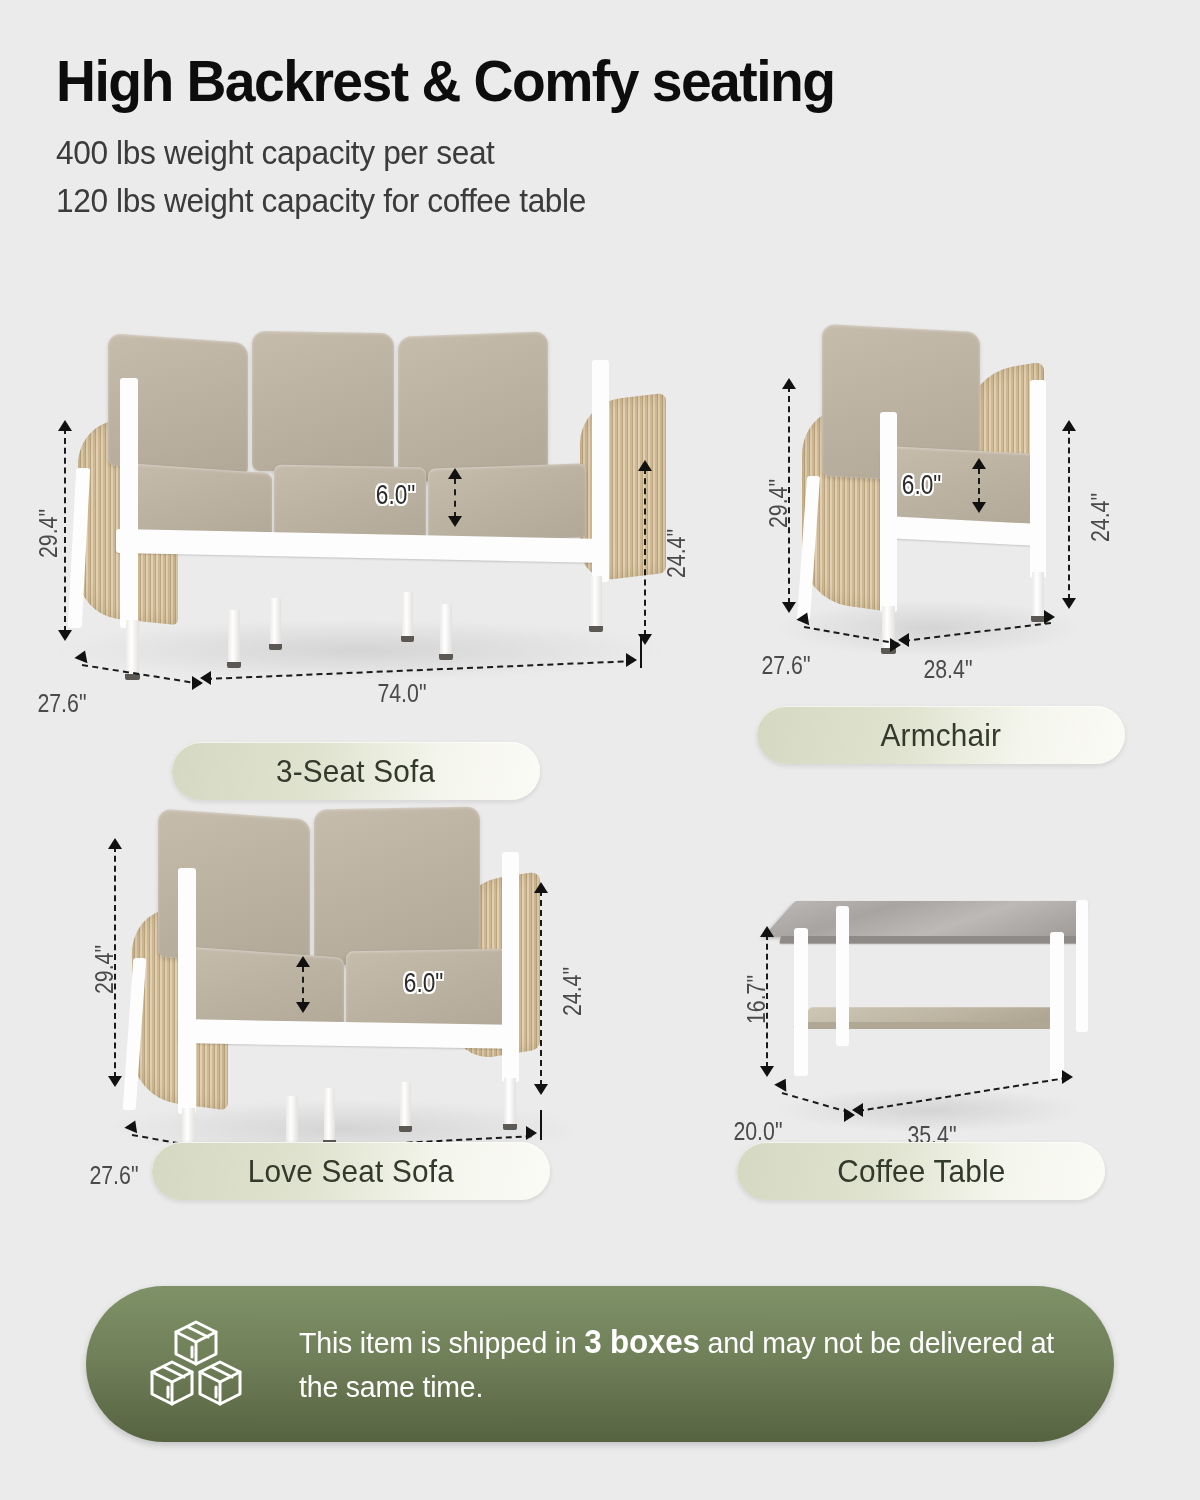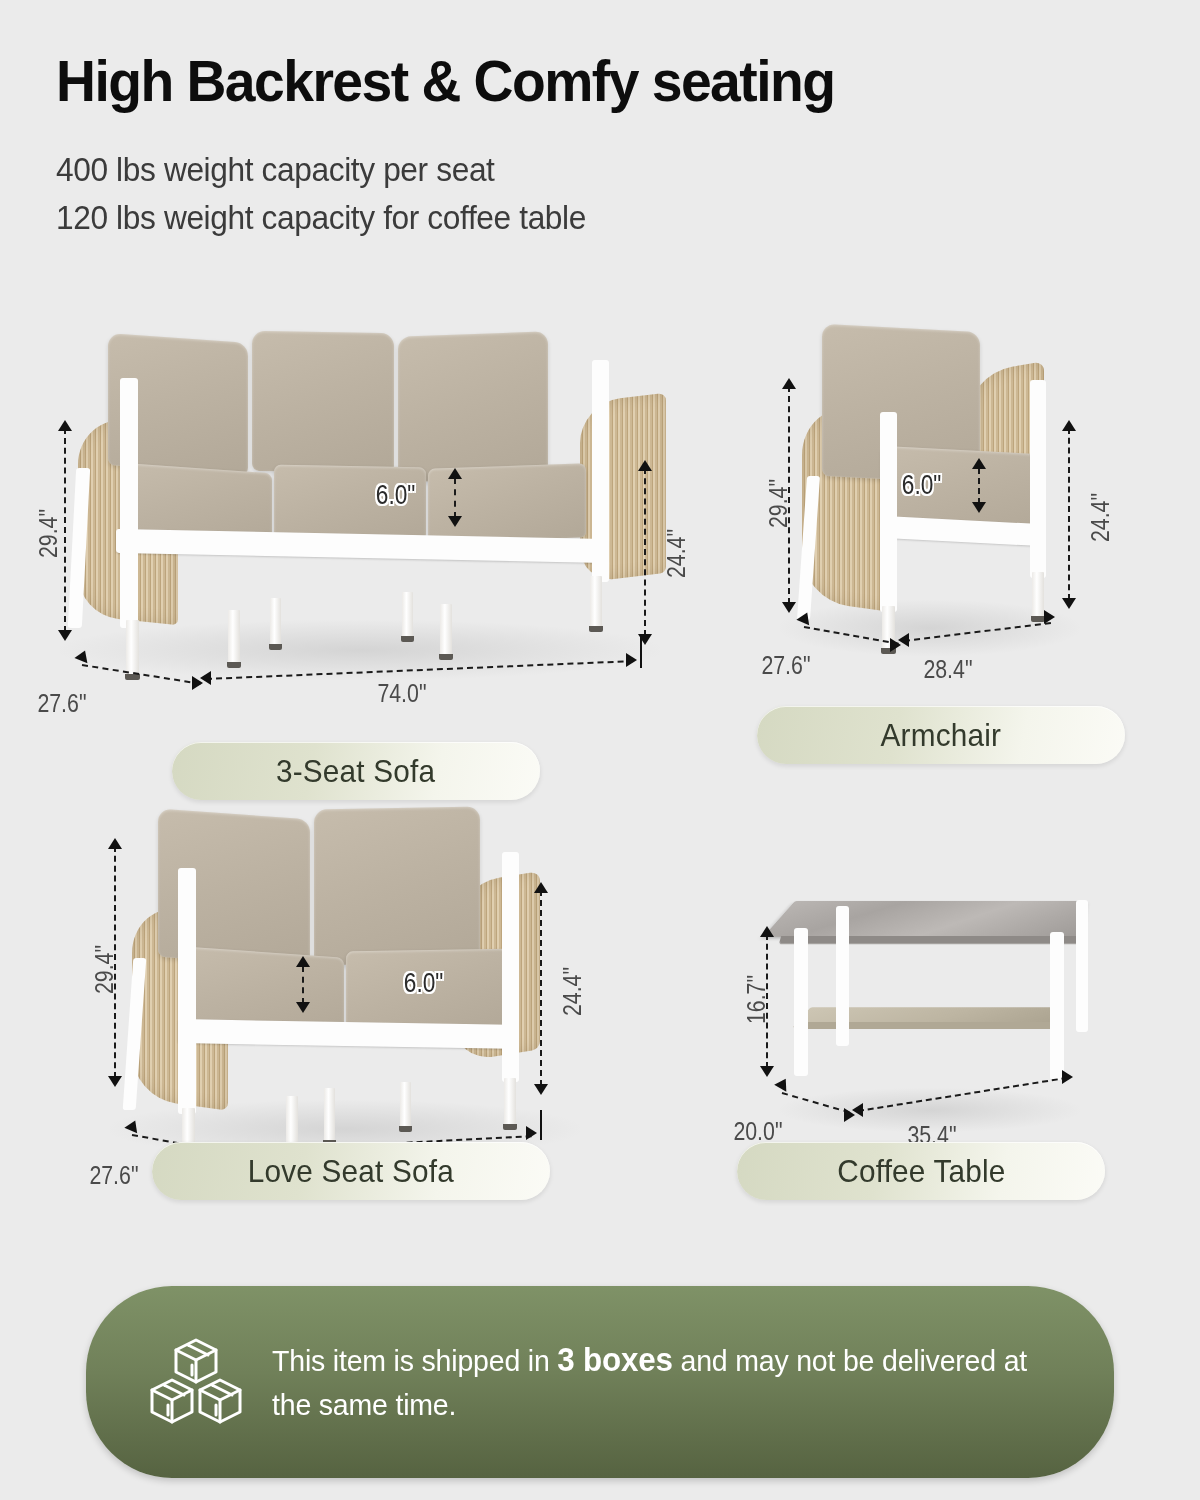--- a/index.html
+++ b/index.html
@@ -20,21 +20,21 @@
     font-size: 57px;
     font-weight: 700;
     letter-spacing: -1.6px;
     color: #0d0d0d;
     line-height: 1.05;
     transform: scaleX(0.97);
     transform-origin: left center;
     white-space: nowrap;
   }
 
-  .subtitle-block { margin-top: 34px; }
+  .subtitle-block { margin-top: 17px; }
 
   .subtitle {
     font-size: 33px;
     font-weight: 400;
     color: #3b3b3b;
     line-height: 1.45;
     letter-spacing: -0.4px;
     transform: scaleX(0.96);
     transform-origin: left center;
     white-space: nowrap;
@@ -172,27 +172,28 @@
   .pill-chair  { left: 757px; top: 706px; width: 368px; }
   .pill-love   { left: 152px; top: 1142px; width: 398px; }
   .pill-coffee { left: 737px; top: 1142px; width: 368px; }
 
   
   .banner {
     position: absolute;
     left: 86px;
     top: 1286px;
     width: 1028px;
-    height: 192px;
+    height: 156px;
     border-radius: 86px;
     background: linear-gradient(180deg, #7f9267 0%, #708059 45%, #566341 100%);
     box-shadow: 0 3px 7px rgba(0,0,0,0.18);
     display: flex;
     align-items: center;
     padding-left: 58px;
+    gap: 27px;
   }
 
   .banner-icon { width: 104px; flex: 0 0 104px; display: flex; align-items: center; justify-content: center; }
 
   .banner-text {
     margin-left: 24px;
     color: #ffffff;
     font-size: 30px;
     line-height: 1.42;
     font-weight: 400;

